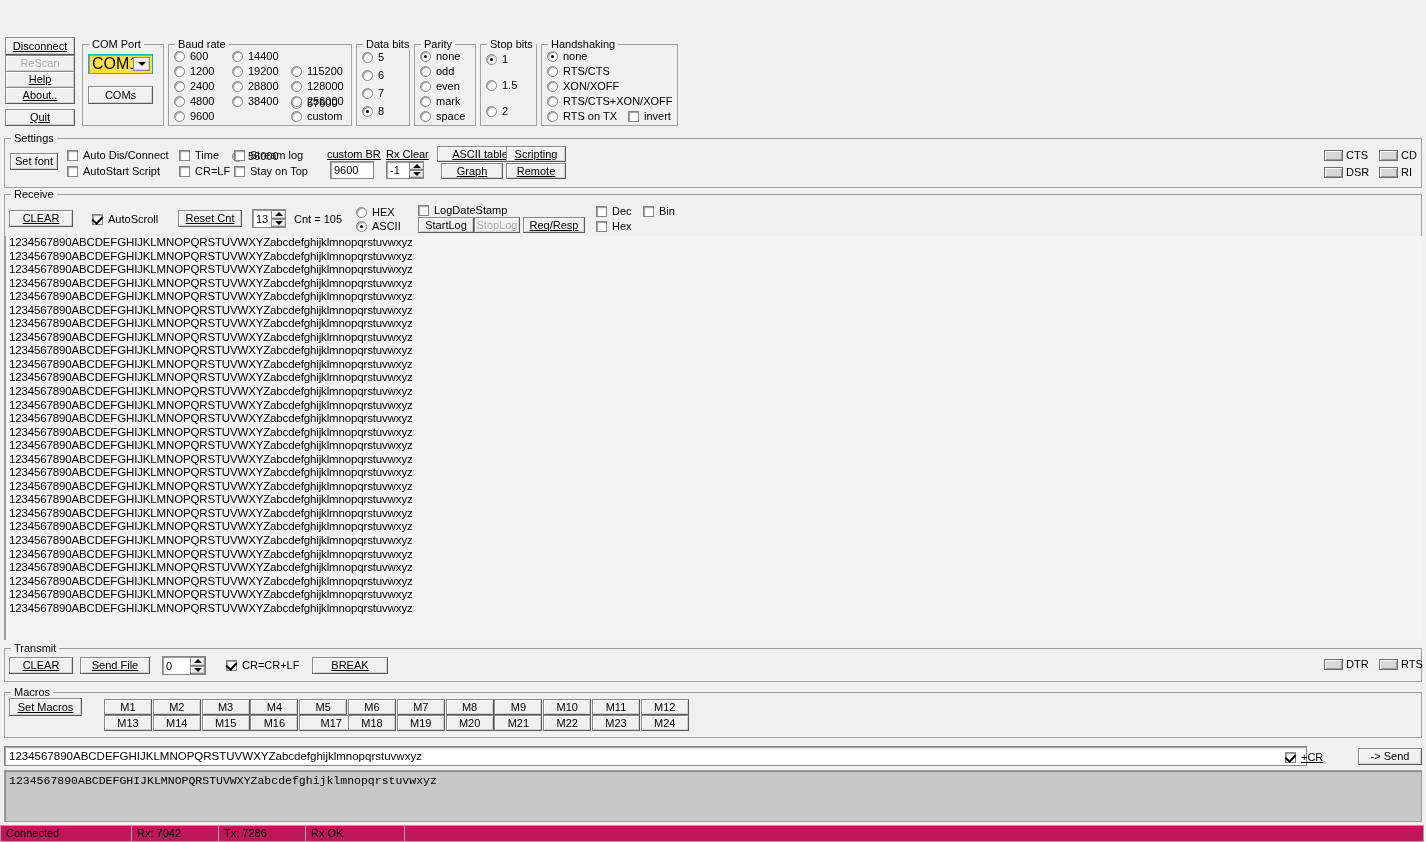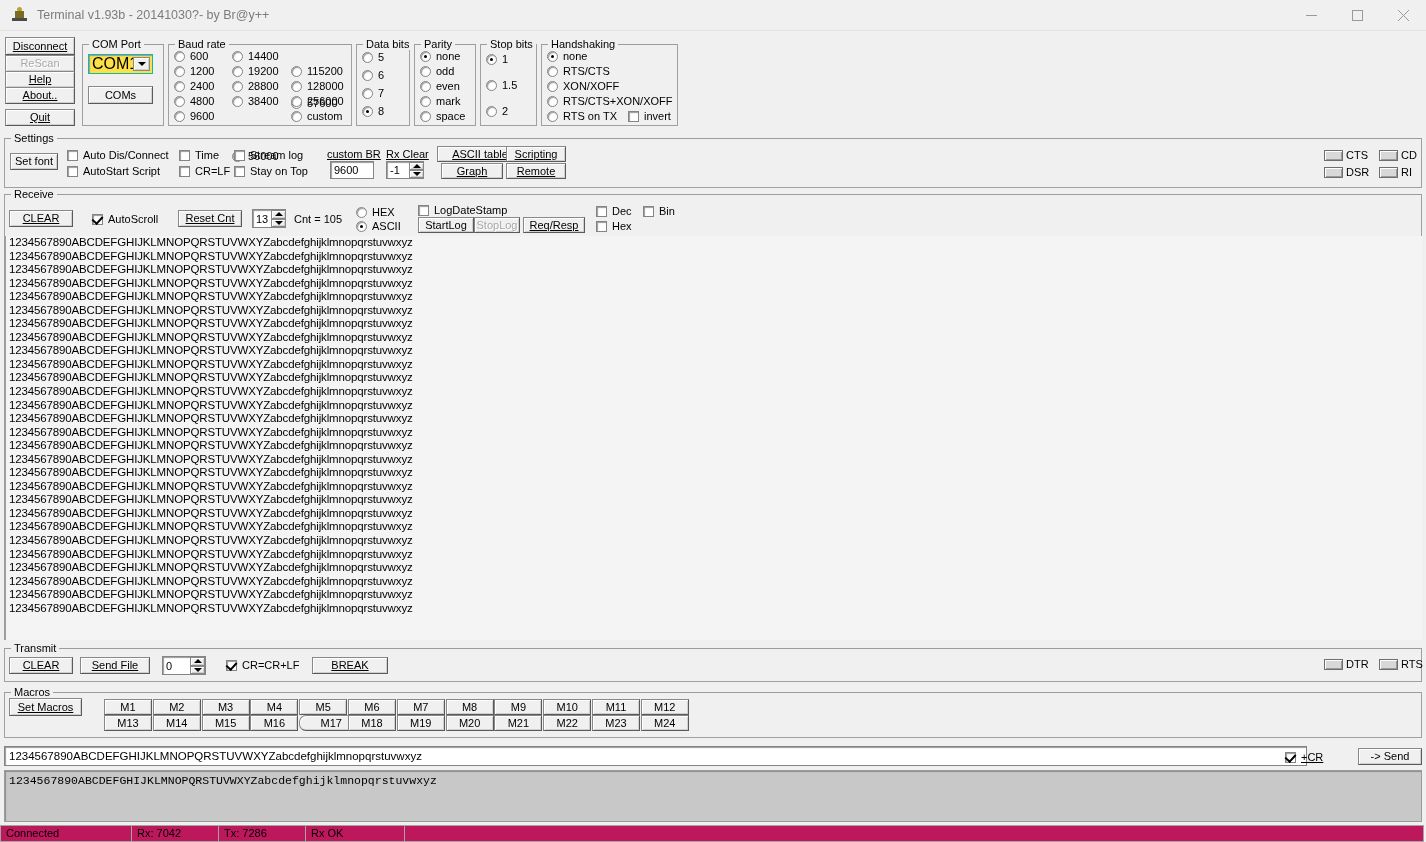--- a/index.html
+++ b/index.html
@@ -178,46 +178,20 @@
     border:1px solid #a4a4a4;
     margin-right:-1px;
     background:#be185d;
   }
 </style>
 </head>
 <body>
 
 <div id="app">
 
-  <div class="titlebar">
-    <div class="title-icon">
-      <div class="head"></div>
-        <div class="body"></div>
-        <div class="base"></div>
-    </div>
-    <div class="title-text">Terminal v1.93b - 20141030?- by Br@y++</div>
-    <div class="win-btns">
-      <div class="win-btn">
-        <svg width="11" height="11" viewBox="0 0 11 11">
-            <line x1="0" y1="5.5" x2="11" y2="5.5" stroke="#9a9a9a" stroke-width="1"></line>
-          </svg>
-      </div>
-      <div class="win-btn">
-        <svg width="11" height="11" viewBox="0 0 11 11">
-            <rect x="0.5" y="0.5" width="10" height="10" fill="none" stroke="#9a9a9a" stroke-width="1"></rect>
-          </svg>
-      </div>
-      <div class="win-btn">
-        <svg width="11" height="11" viewBox="0 0 11 11">
-            <line x1="0" y1="0" x2="11" y2="11" stroke="#9a9a9a" stroke-width="1"></line>
-            <line x1="11" y1="0" x2="0" y2="11" stroke="#9a9a9a" stroke-width="1"></line>
-          </svg>
-      </div>
-    </div>
-  </div>
 
   <div class="btn ul" style="left:5px;  top:37px; width:70px; height:18px;">Disconnect</div>
   <div class="btn disabled" style="left:5px; top:55px; width:70px; height:17px;">ReScan</div>
   <div class="btn ul" style="left:5px;  top:71px; width:70px; height:17px;">Help</div>
   <div class="btn ul" style="left:5px;  top:87px; width:70px; height:17px;">About..</div>
   <div class="btn ul" style="left:5px;  top:109px; width:70px; height:17px;">Quit</div>
 
   <div class="group" style="left:82px; top:44px; width:82px; height:82px;">
     <span class="legend">COM Port</span>
   </div>
@@ -564,21 +538,21 @@
       <div class="btn" style="left: 494.4px; top: 699px; width: 48px; height: 16px;">M9</div>
       <div class="btn" style="left: 543.2px; top: 699px; width: 48px; height: 16px;">M10</div>
       <div class="btn" style="left: 592px; top: 699px; width: 48px; height: 16px;">M11</div>
       <div class="btn" style="left: 640.8px; top: 699px; width: 48px; height: 16px;">M12</div>
     </div>
   <div id="macro-row-2">
       <div class="btn" style="left: 104px; top: 715px; width: 48px; height: 16px;">M13</div>
       <div class="btn" style="left: 152.8px; top: 715px; width: 48px; height: 16px;">M14</div>
       <div class="btn" style="left: 201.6px; top: 715px; width: 48px; height: 16px;">M15</div>
       <div class="btn" style="left: 250.4px; top: 715px; width: 48px; height: 16px;">M16</div>
-      <div class="btn" style="left: 299.2px; top: 715px; width: 64px; height: 16px; border-radius: 7px;">M17</div>
+      <div class="btn" style="left: 299.2px; top: 715px; width: 64px; height: 16px;">M17</div>
       <div class="btn" style="left: 348px; top: 715px; width: 48px; height: 16px;">M18</div>
       <div class="btn" style="left: 396.8px; top: 715px; width: 48px; height: 16px;">M19</div>
       <div class="btn" style="left: 445.6px; top: 715px; width: 48px; height: 16px;">M20</div>
       <div class="btn" style="left: 494.4px; top: 715px; width: 48px; height: 16px;">M21</div>
       <div class="btn" style="left: 543.2px; top: 715px; width: 48px; height: 16px;">M22</div>
       <div class="btn" style="left: 592px; top: 715px; width: 48px; height: 16px;">M23</div>
       <div class="btn" style="left: 640.8px; top: 715px; width: 48px; height: 16px;">M24</div>
     </div>
 
   <div id="send-input">1234567890ABCDEFGHIJKLMNOPQRSTUVWXYZabcdefghijklmnopqrstuvwxyz</div>

